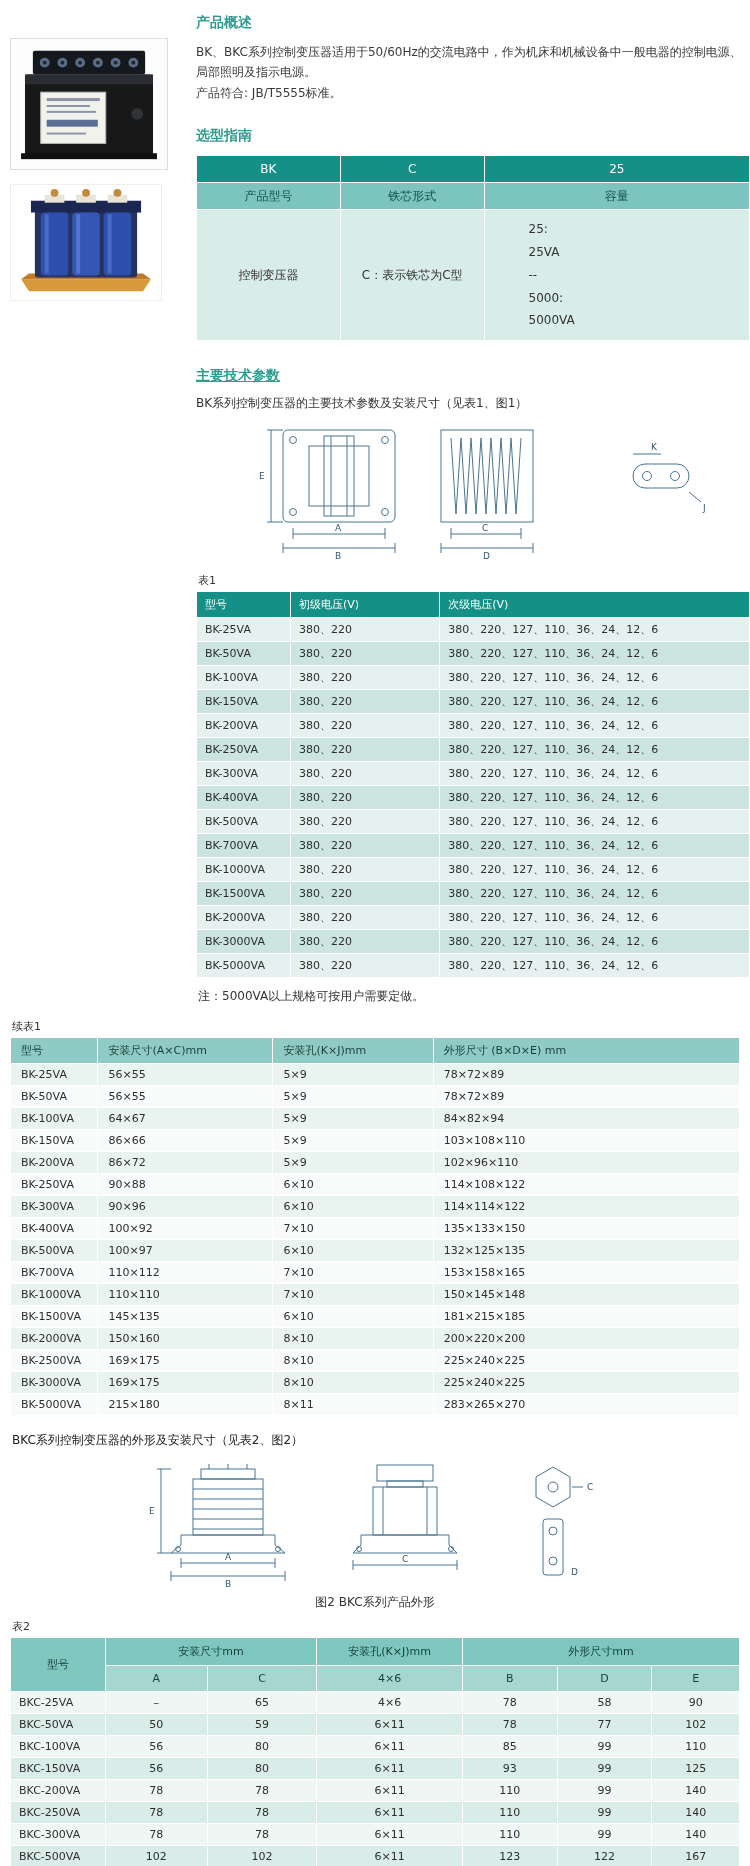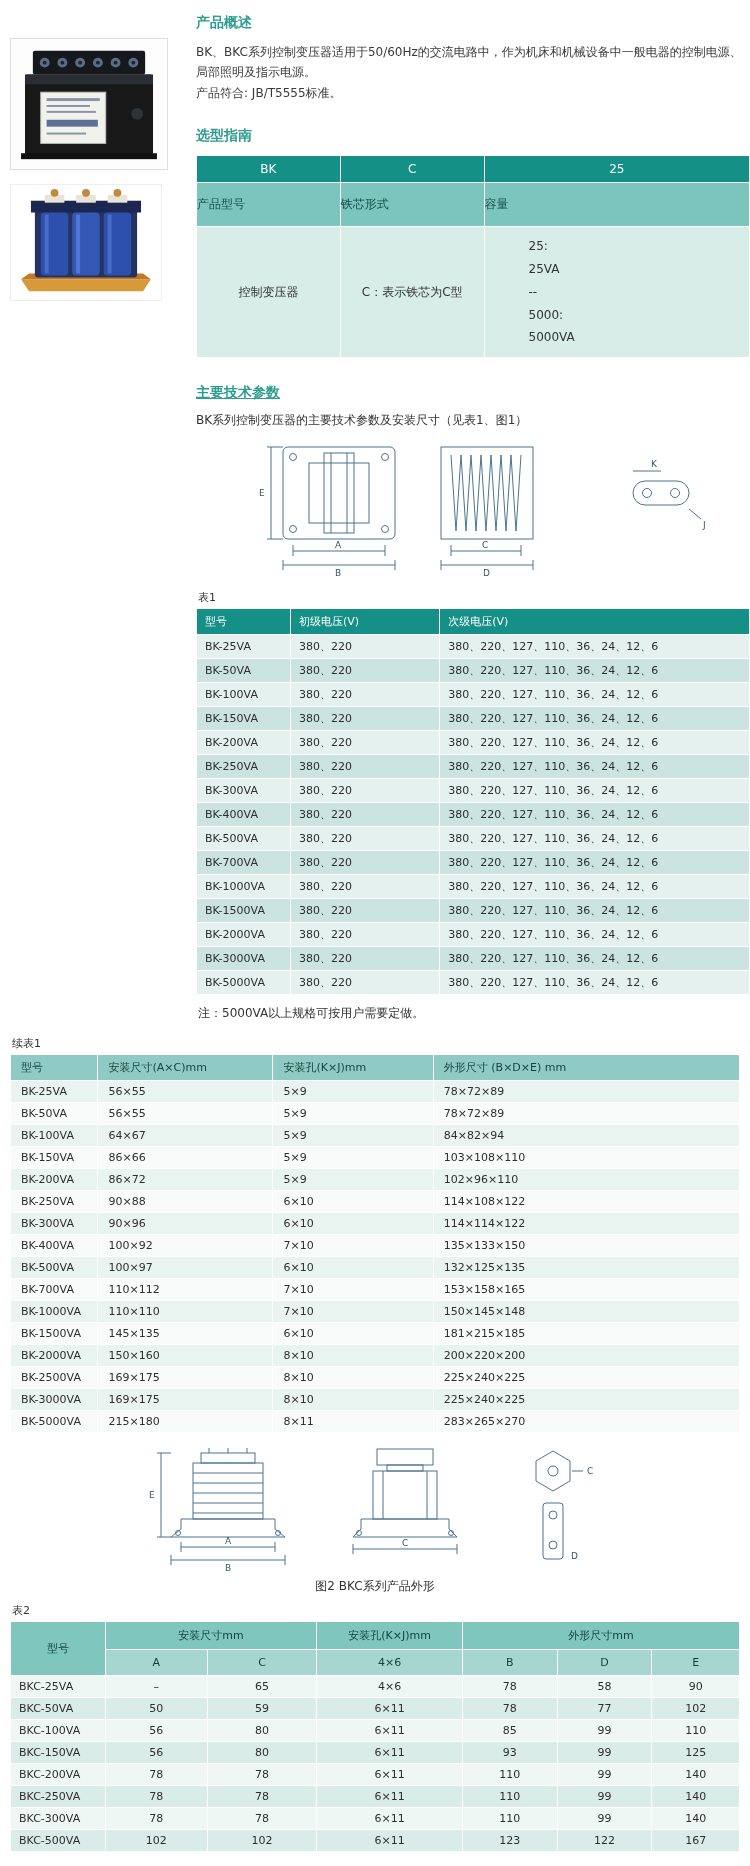--- a/index.html
+++ b/index.html
@@ -21,21 +21,21 @@
 
   .sec-title { color:#2E9D8F; font-size:14px; font-weight:bold; margin:2px 0 10px; }
   .body-text { font-size:12px; line-height:1.7; color:#3a3a3a; }
 
   table { border-collapse:collapse; width:100%; }
   th, td { border:1px solid #fff; }
 
   
   .sel-table { margin-top:4px; font-size:12px; table-layout:fixed; }
   .sel-table .h1 th { background:#149086; color:#fff; font-weight:normal; height:27px; text-align:center; }
-  .sel-table .h2 td { background:#7CC5BE; color:#134F49; height:44px; }
+  .sel-table .h2 td { background:#7CC5BE; color:#134F49; height:27px; text-align:center; }
   .sel-table .brow td { background:#D8ECE8; text-align:center; vertical-align:middle; height:118px; }
   .sel-table td.capacity { text-align:left; padding:8px 0 8px 44px; }
   .sel-table td.capacity div { line-height:1.9; }
 
   .tech-title { margin-top:26px;text-decoration:underline; }
   .intro-line { font-size:12px; margin:4px 0 2px; color:#333; }
 
   .figure { text-align:center; margin-top:10px; }
   .fig-caption { text-align:center; font-size:12px; color:#333; margin-top:2px; }
   .table-tag { text-align:left; font-size:11px; color:#333; margin:8px 2px 3px; }
@@ -437,20 +437,21 @@
           </tr>
           <tr>
             <td>BK-5000VA</td>
             <td>215×180</td>
             <td>8×11</td>
             <td>283×265×270</td>
           </tr>
         </tbody>
     </table>
 
+    <p class="bkc-intro">BKC系列控制变压器的外形及安装尺寸（见表2、图2）</p>
 
     <div class="figure">
       <svg width="520" height="130" viewBox="0 0 520 130">
         <g stroke="#4A7590" fill="none" stroke-width="1">
           <rect x="86" y="10" width="54" height="10"></rect>
           <line x1="94" y1="10" x2="94" y2="5"></line>
           <line x1="113" y1="10" x2="113" y2="5"></line>
           <line x1="132" y1="10" x2="132" y2="5"></line>
           <rect x="78" y="20" width="70" height="56"></rect>
           <line x1="78" y1="30" x2="148" y2="30"></line>

